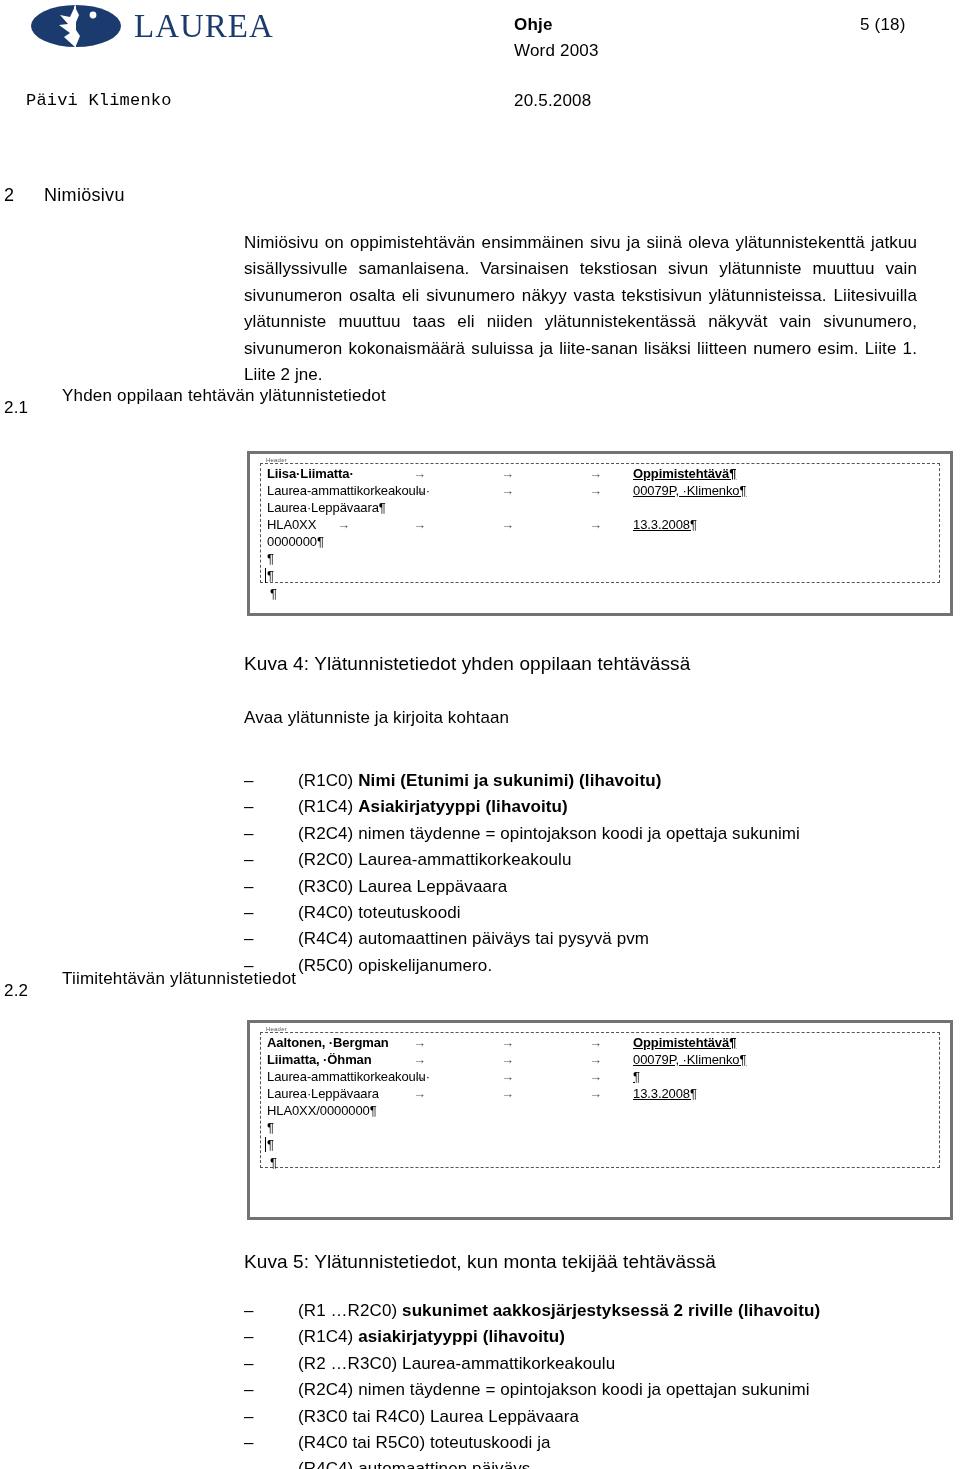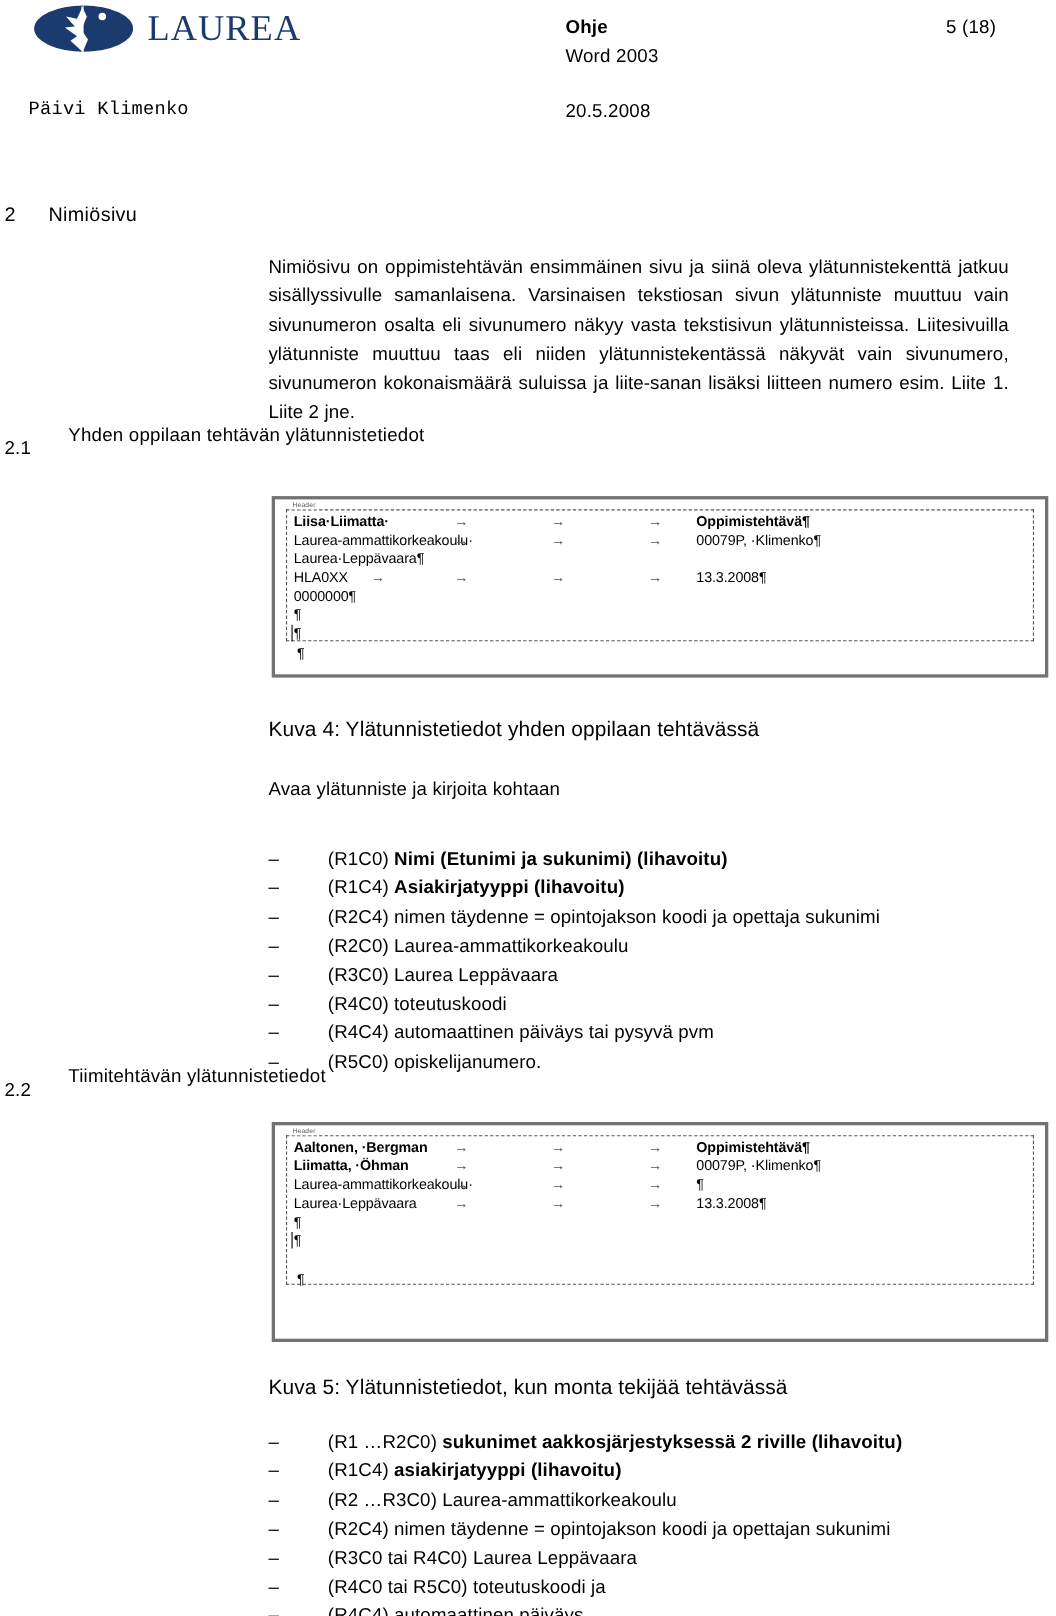--- a/index.html
+++ b/index.html
@@ -176,21 +176,21 @@
     line-height: 17px;
     font-size: 13px;
     font-family: "Liberation Sans", sans-serif;
     white-space: nowrap;
     letter-spacing: -.1px;
   }
   .ws-c0 { position: absolute; left: 2px; top: 0; }
   .ws-t1 { position: absolute; left: 148px; top: 0; color: #555; }
   .ws-t2 { position: absolute; left: 236px; top: 0; color: #555; }
   .ws-t3 { position: absolute; left: 324px; top: 0; color: #555; }
-  .ws-c4 { position: absolute; left: 368px; top: 0; }
+  .ws-c4 { position: absolute; left: 368px; top: 0; text-decoration: underline; }
   .ws-b { font-weight: bold; }
   .ws-cursor {
     position: absolute;
     left: 0; top: 1px;
     width: 1px; height: 15px;
     background: #000;
   }
 </style>
 </head>
 <body>
@@ -337,20 +337,23 @@
         <span class="ws-c4">¶</span>
       </div>
       <div class="ws-row">
         <span class="ws-c0">Laurea·Leppävaara</span>
         <span class="ws-t1">→</span>
         <span class="ws-t2">→</span>
         <span class="ws-t3">→</span>
         <span class="ws-c4">13.3.2008¶</span>
       </div>
       <div class="ws-row">
+        <span class="ws-c0">HLA0XX/0000000¶</span>
+      </div>
+      <div class="ws-row">
         <span class="ws-c0">¶</span>
       </div>
       <div class="ws-row">
         <span class="ws-c0">¶</span>
         <span class="ws-cursor"></span>
       </div>
     </div>
   <div id="fig5-trail" style="position:absolute;left:20px;top:131px;font-size:13px;line-height:17px;">¶</div>
 </div>
 

